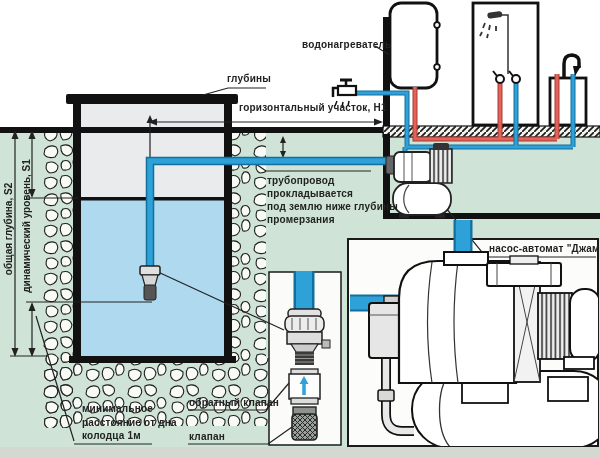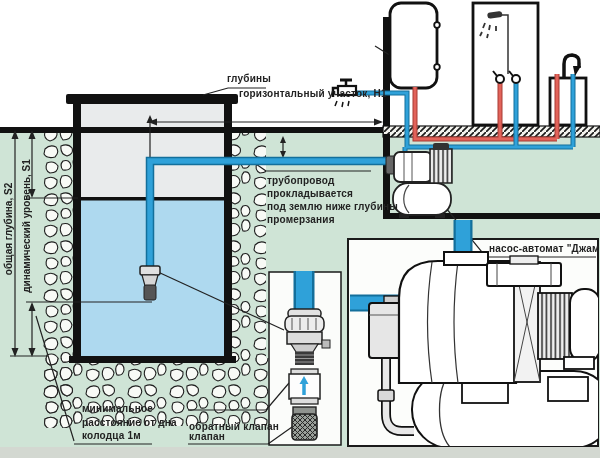--- a/index.html
+++ b/index.html
@@ -234,26 +234,27 @@
     <rect x="538" y="293" width="34" height="66" fill="url(#fins)" stroke="#111" stroke-width="1.8"></rect>
     <rect x="570" y="289" width="30" height="73" rx="14" fill="#fff" stroke="#111" stroke-width="2"></rect>
     <rect x="487" y="263" width="74" height="23" rx="2" fill="#fff" stroke="#111" stroke-width="2"></rect>
     <path d="M497,263 V286 M551,263 V286" stroke="#444" stroke-width="1"></path>
     <rect x="510" y="256" width="28" height="8" fill="#eee" stroke="#111" stroke-width="1.3"></rect>
     <rect x="564" y="357" width="30" height="12" fill="#fff" stroke="#111" stroke-width="1.8"></rect>
   </g>
 </svg>
 
 <div class="lbl" style="left:227px;top:72px">глубины</div>
-<div class="lbl" style="left:239px;top:87px">горизонтальный участок, Н1</div>
+<div class="lbl" style="left:239px;top:101px">горизонтальный участок, Н1</div>
+<div class="lbl" style="left:302px;top:38px">водонагреватель</div>
 <div class="lbl multi" style="left:267px;top:174px">трубопровод
 прокладывается
 под землю ниже глубины
 промерзания</div>
 <div class="rot" style="left:-66px;top:223px">общая глубина, S2</div>
 <div class="rot" style="left:-48px;top:220px">динамический уровень, S1</div>
 <div class="lbl multi" style="left:82px;top:402px;line-height:13.5px">минимальное
 расстояние от дна
 колодца 1м</div>
-<div class="lbl" style="left:189px;top:420px">обратный клапан</div>
+<div class="lbl" style="left:189px;top:396px">обратный клапан</div>
 <div class="lbl" style="left:189px;top:430px">клапан</div>
 <div class="lbl" style="left:489px;top:242px">насос-автомат "Джамбо"</div>
 </div>
 
 </body></html>

